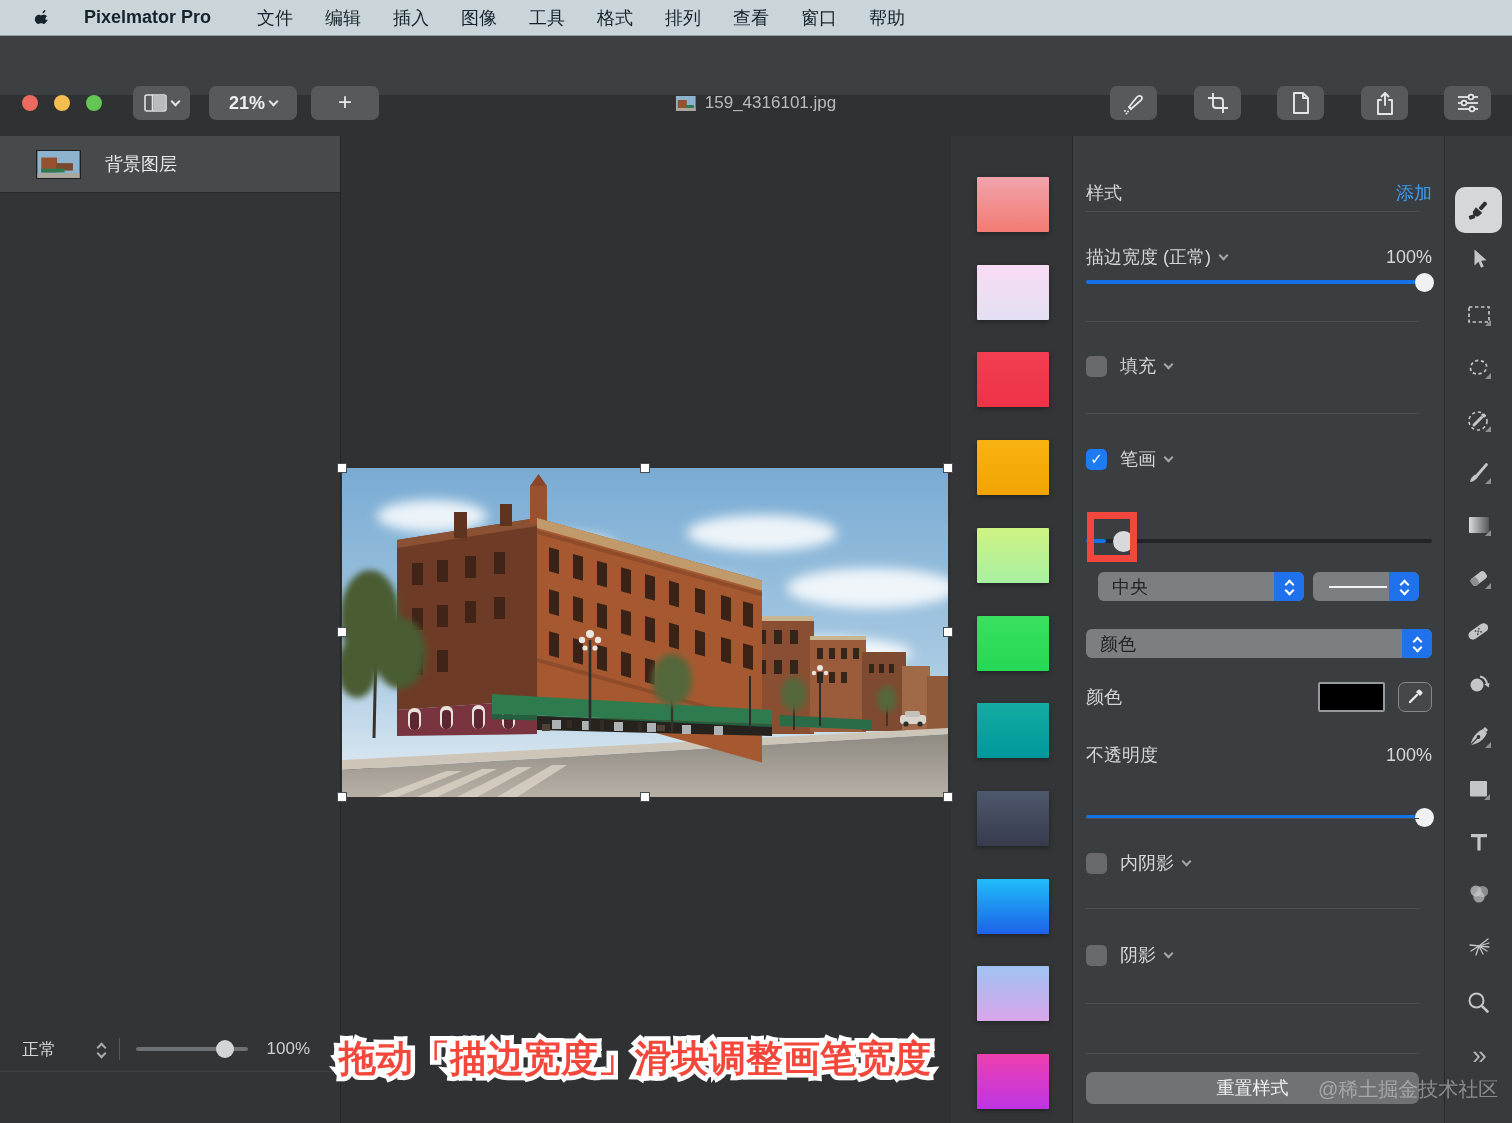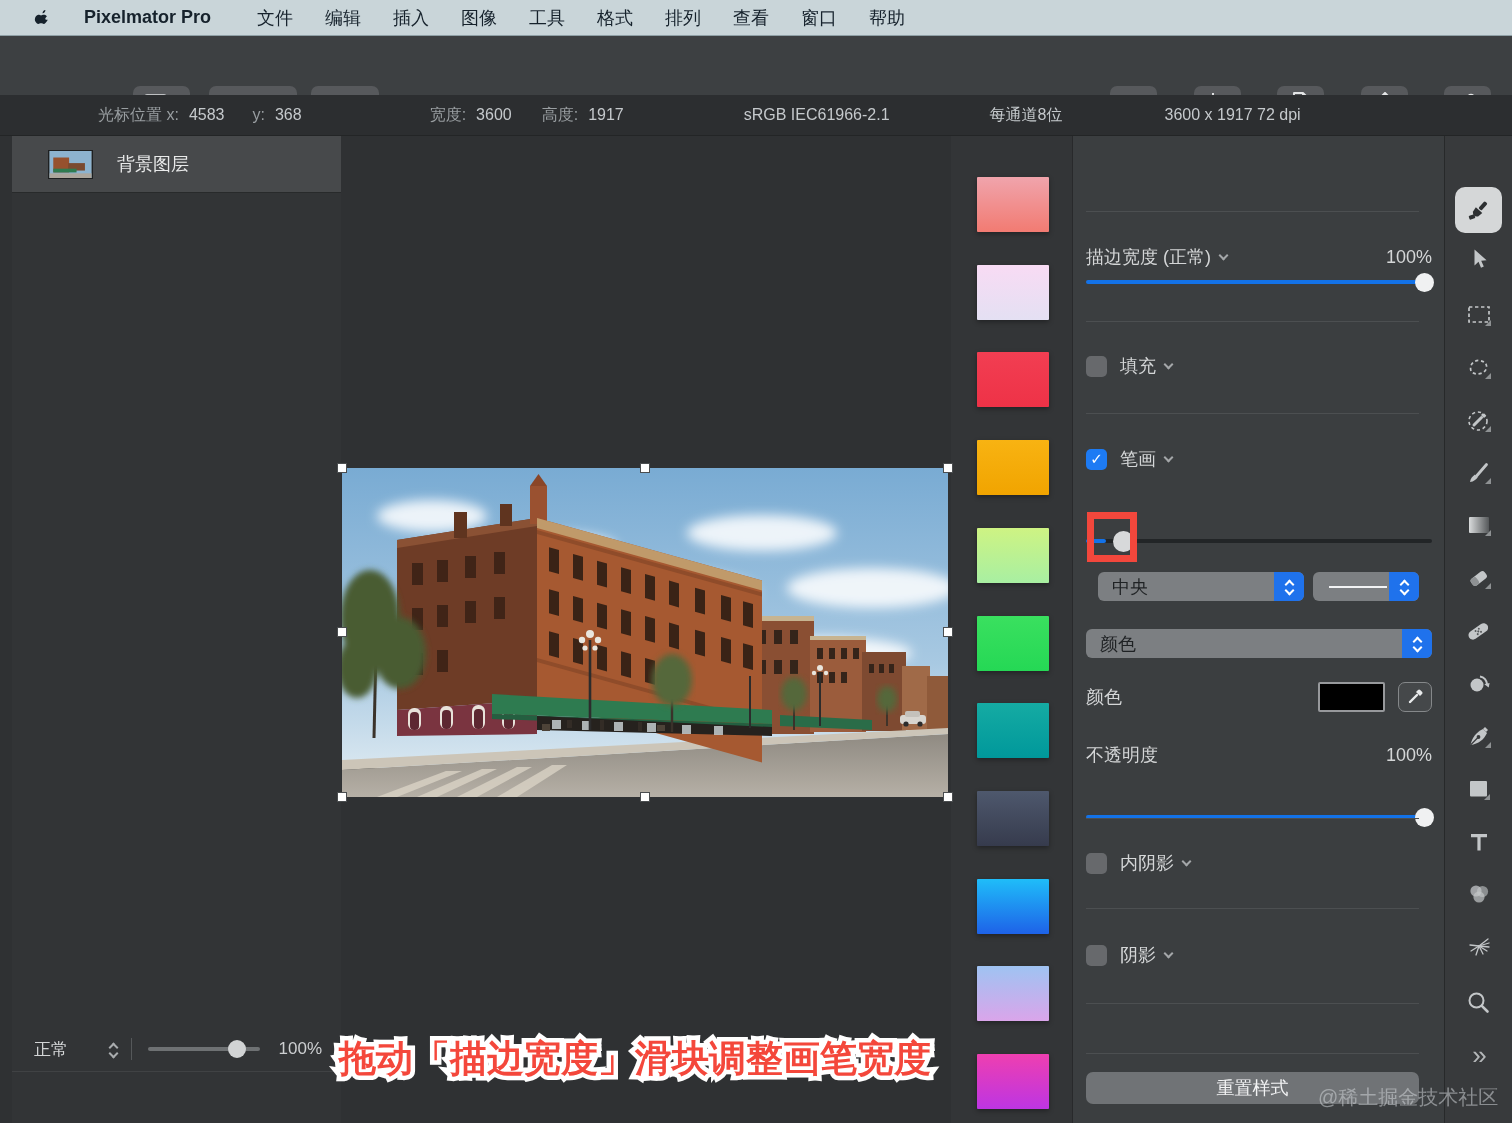--- a/index.html
+++ b/index.html
@@ -31,21 +31,21 @@
   .chev { display:inline-block; width:7px; height:7px; border-right:2px solid currentColor;
     border-bottom:2px solid currentColor; transform:rotate(45deg); margin-top:-4px; }
 
   
   .infobar { position:absolute; left:0; top:95px; width:1512px; height:41px; background:#2c2e30;
     display:flex; align-items:center; font-size:16px; color:#999ea1; border-bottom:1px solid #232526; }
   .infobar .val { color:#c5c9cc; margin-left:10px; }
   .infobar .lbl { color:#999ea1; }
 
   
-  .layers { position:absolute; left:12px; top:136px; width:341px; height:987px; background:#323436;
+  .layers { position:absolute; left:0; top:136px; width:341px; height:987px; background:#323436;
     border-right:1px solid #242627; }
   .layer-row { position:absolute; left:0; top:0; width:100%; height:57px; background:#47494b;
     display:flex; align-items:center; border-bottom:1px solid #282a2b; }
   .layer-thumb { width:45px; height:29px; margin-left:36px; border:1px solid #1e2021; }
   .layer-name { margin-left:24px; font-size:18px; color:#e9eaea; }
 
   .blend-row { position:absolute; left:0; top:894px; width:100%; height:38px; display:flex; align-items:center; }
   .blend-mode { margin-left:22px; font-size:17px; color:#d3d5d6; }
   .stepper-mini { margin-left:42px; display:flex; flex-direction:column; gap:3px; color:#a9acae; }
   .vline { width:1px; height:22px; background:#55585a; margin-left:14px; }
@@ -111,21 +111,21 @@
   .tool.selected { background:#d5d7d8; border-radius:10px; color:#2e3032; }
   .more-glyph { font-size:26px; color:#b4b7b9; letter-spacing:-2px; }
 
   
   .annotation { position:absolute; left:318px; top:1034px; width:634px; text-align:center; z-index:20; }
   .annotation .layer-txt { position:absolute; left:0; top:0; width:100%; font-size:37px; font-weight:800;
     letter-spacing:0px; white-space:nowrap; }
   .annotation .outline { -webkit-text-stroke:9px #ffffff; color:#fff; }
   .annotation .fill-red { color:#f4473b; }
   .watermark { position:absolute; left:1318px; top:1076px; z-index:21; font-size:20px;
-    color:rgba(205,210,213,.55); white-space:nowrap;margin-top:8px; }
+    color:rgba(205,210,213,.55); white-space:nowrap; }
 </style>
 </head>
 <body>
 
 <div id="app">
 
   <div class="menubar">
     <span class="apple">
       <svg viewBox="0 0 24 24" width="18" height="20">
           <path fill="#16222c" d="M15.5,1.5c0.2,1.4-0.4,2.7-1.2,3.7c-0.9,1-2.2,1.7-3.4,1.6C10.7,5.4,11.4,4,12.2,3.1C13.1,2.1,14.5,1.4,15.5,1.5z M19.3,17.3c-0.6,1.4-0.9,2-1.7,3.2c-1.1,1.7-2.7,3.9-4.6,3.9c-1.7,0-2.2-1.1-4.5-1.1c-2.3,0-2.8,1.1-4.5,1.1c-1.9,0-3.4-1.9-4.5-3.6C-3.6,16,0.3,9.4,4.1,9.4c1.8,0,3.3,1.2,4.4,1.2c1,0,2.8-1.3,4.8-1.1c0.8,0,3.2,0.3,4.7,2.5C14,14.6,14.7,19,19.3,17.3z" transform="scale(0.82) translate(3,0)"></path>
@@ -222,33 +222,20 @@
             <circle cx="15" cy="5" r="2.4"></circle>
           <line x1="2" y1="11" x2="22" y2="11"></line>
             <circle cx="8" cy="11" r="2.4"></circle>
           <line x1="2" y1="17" x2="22" y2="17"></line>
             <circle cx="16" cy="17" r="2.4"></circle>
         </g>
       </svg>
     </div>
   </div>
 
-  <div class="infobar">
-    <span class="lbl" style="margin-left:98px;">光标位置 x:</span>
-    <span class="val">4583</span>
-    <span class="lbl" style="margin-left:28px;">y:</span>
-    <span class="val">368</span>
-    <span class="lbl" style="margin-left:128px;">宽度:</span>
-    <span class="val">3600</span>
-    <span class="lbl" style="margin-left:30px;">高度:</span>
-    <span class="val">1917</span>
-    <span class="val" style="margin-left:120px;">sRGB IEC61966-2.1</span>
-    <span class="val" style="margin-left:100px;">每通道8位</span>
-    <span class="val" style="margin-left:102px;">3600 x 1917 72 dpi</span>
-  </div>
 
   <div class="layers">
     <div class="layer-row">
       <svg class="layer-thumb" viewBox="0 0 45 29">
         <rect width="45" height="29" fill="#8db3cf"></rect>
         <rect x="4" y="7" width="17" height="16" fill="#96512e"></rect>
         <rect x="20" y="13" width="18" height="8" fill="#7a4a30"></rect>
         <rect x="4" y="19" width="25" height="4" fill="#2e7b50"></rect>
         <rect y="24" width="45" height="5" fill="#aca69c"></rect>
       </svg>
@@ -490,20 +477,25 @@
       <div class="swatch" style="top: 391.8px; background: linear-gradient(rgb(206, 243, 131), rgb(168, 239, 162));"></div>
       <div class="swatch" style="top: 479.5px; background: linear-gradient(rgb(58, 224, 95), rgb(37, 216, 85));"></div>
       <div class="swatch" style="top: 567.2px; background: linear-gradient(rgb(21, 171, 163), rgb(0, 152, 155));"></div>
       <div class="swatch" style="top: 654.9px; background: linear-gradient(rgb(78, 88, 109), rgb(54, 59, 77));"></div>
       <div class="swatch" style="top: 742.6px; background: linear-gradient(rgb(31, 189, 249), rgb(30, 98, 232));"></div>
       <div class="swatch" style="top: 830.3px; background: linear-gradient(rgb(159, 195, 242), rgb(218, 165, 234));"></div>
       <div class="swatch" style="top: 918px; background: linear-gradient(rgb(238, 63, 176), rgb(189, 53, 227));"></div>
     </div>
 
   <div class="styles">
+    <div class="s-abs row-flex" style="top:45px;">
+      <span>样式</span>
+      <span class="spacer"></span>
+      <span class="blue-link">添加</span>
+    </div>
     <div class="s-hr" style="top:75px;"></div>
 
     <div class="s-abs row-flex" style="top:109px;">
       <span>描边宽度 (正常)</span>
       <span class="chev chev-label"></span>
       <span class="spacer"></span>
       <span>100%</span>
     </div>
     <div class="s-abs blue-slider" style="top:144px;">
       <span class="knob"></span>

